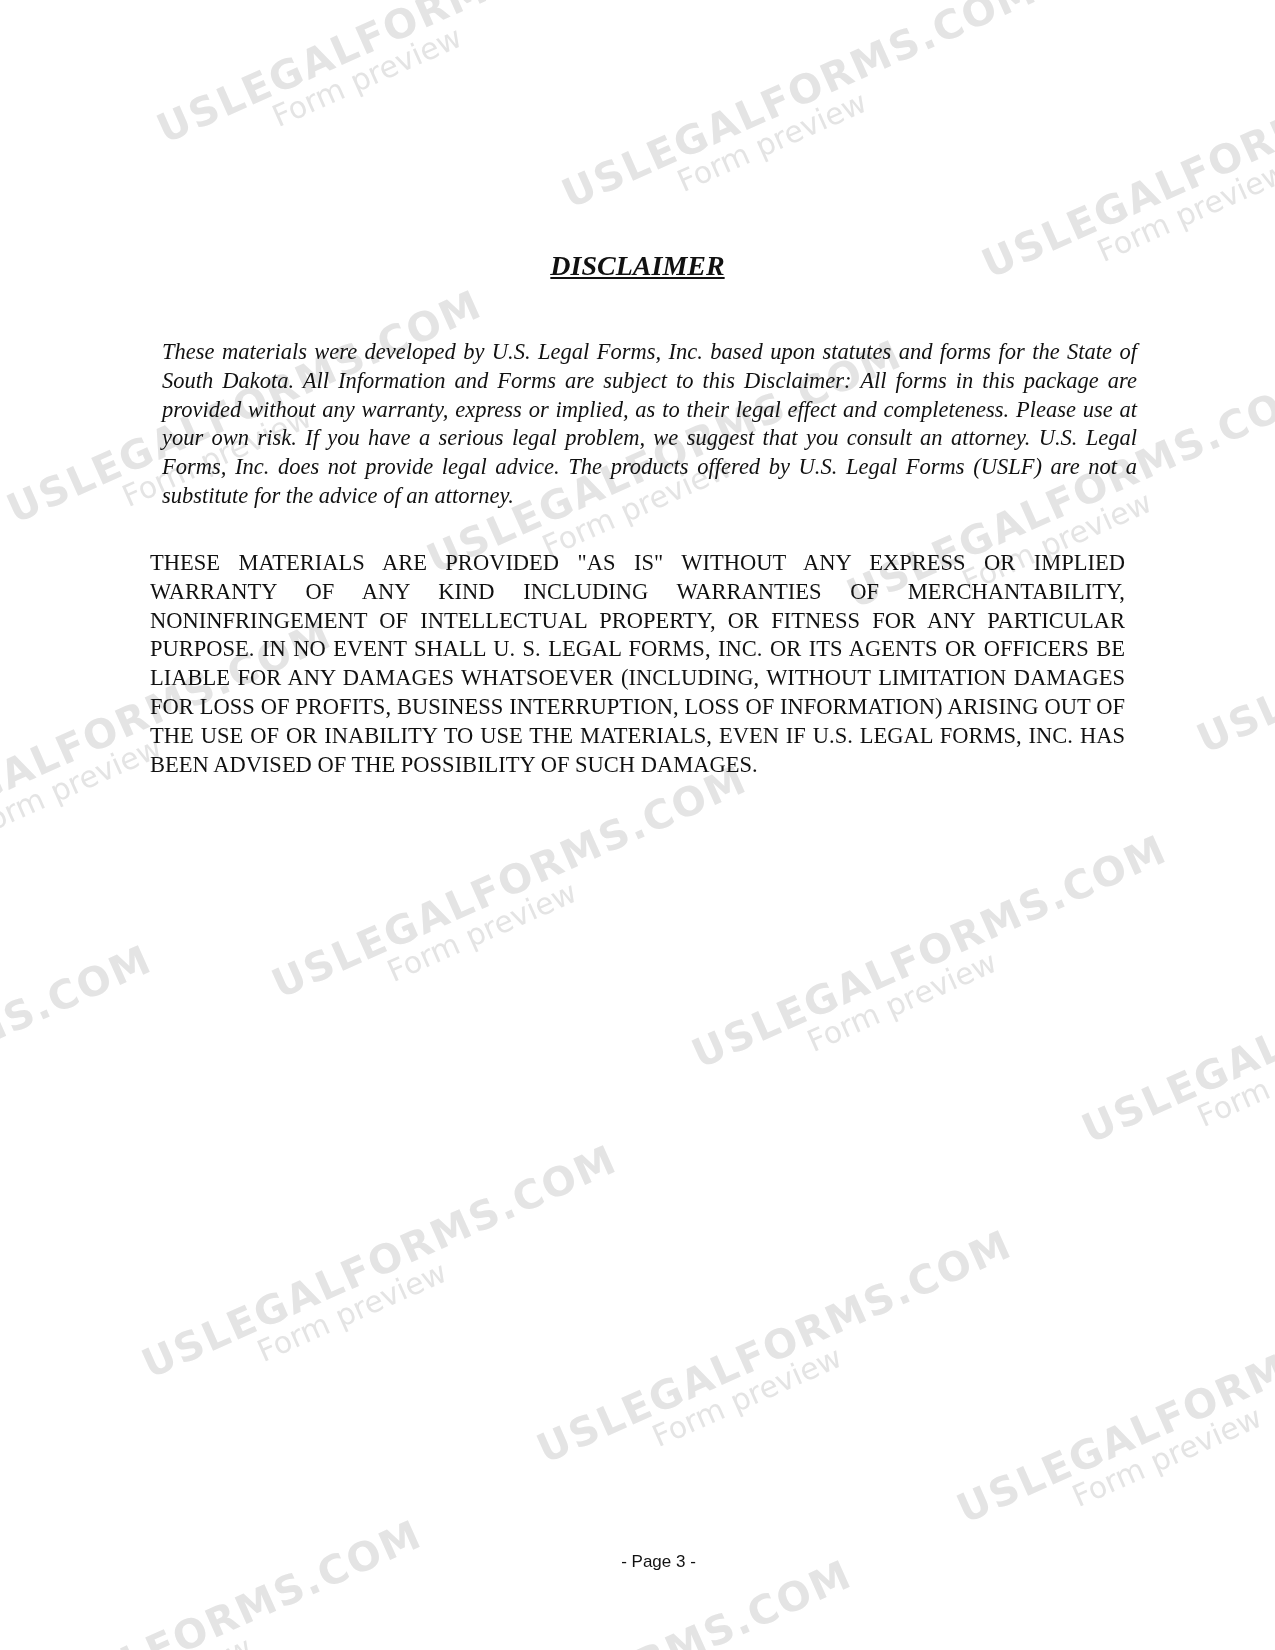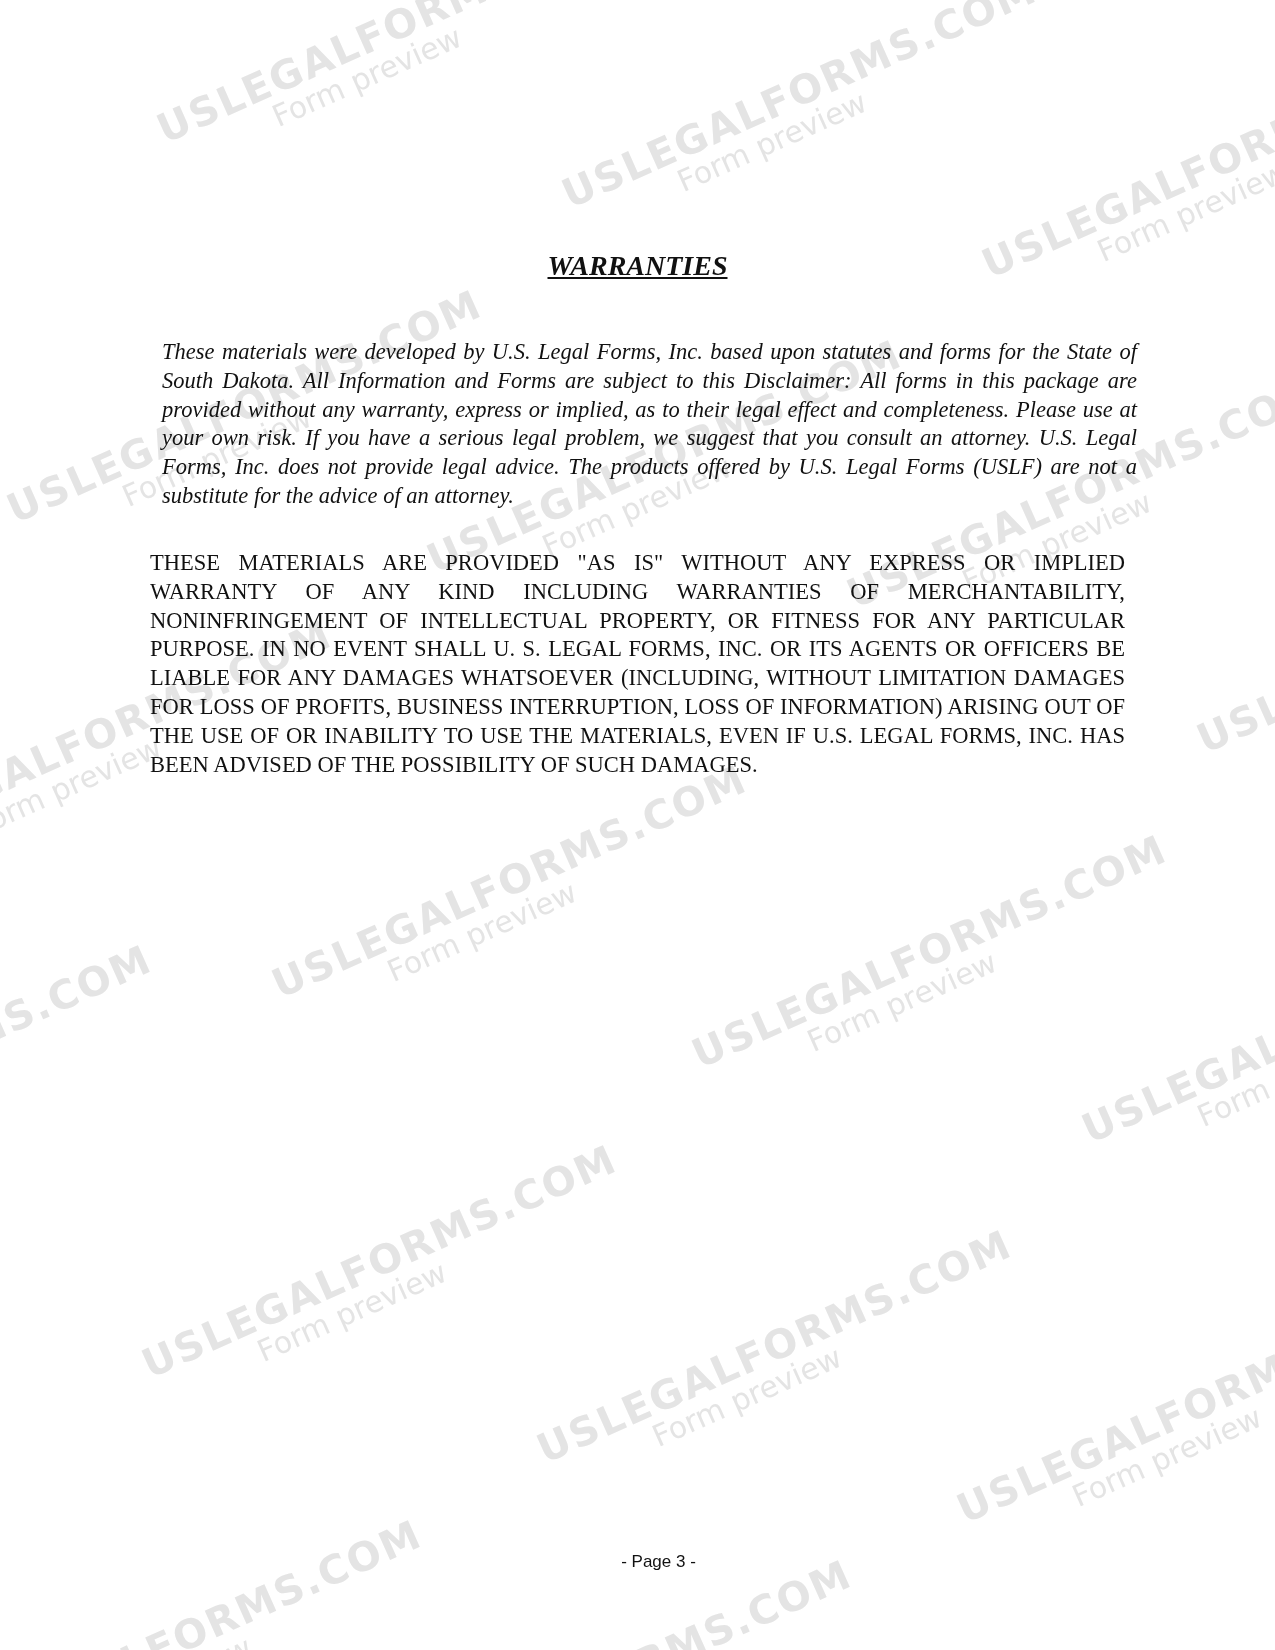--- a/index.html
+++ b/index.html
@@ -81,18 +81,18 @@
       <span class="big">USLEGALFORMS.COM</span>
       <span class="small">Form preview</span>
     </div>
   <div class="wm" style="left:370px; top:1760px;">
       <span class="big">USLEGALFORMS.COM</span>
       <span class="small">Form preview</span>
     </div>
 </div>
 
 <div class="content">
-  <div class="title">WARRANTIES</div>
+  <div class="title">DISCLAIMER</div>
   <p class="p1">These materials were developed by U.S. Legal Forms, Inc. based upon statutes and forms for the State of South Dakota.  All Information and Forms are subject to this Disclaimer: All forms in this package are provided without any warranty, express or implied, as to their legal effect and completeness.  Please use at your own risk.  If you have a serious legal problem, we suggest that you consult an attorney.  U.S. Legal Forms, Inc. does not provide legal advice.  The products offered by U.S. Legal Forms (USLF) are not a substitute for the advice of an attorney.</p>
   <p class="p2">THESE MATERIALS ARE PROVIDED "AS IS" WITHOUT ANY EXPRESS OR IMPLIED WARRANTY OF ANY KIND INCLUDING WARRANTIES OF MERCHANTABILITY, NONINFRINGEMENT OF INTELLECTUAL PROPERTY, OR FITNESS FOR ANY PARTICULAR PURPOSE.  IN NO EVENT SHALL U. S. LEGAL FORMS, INC. OR ITS AGENTS OR OFFICERS BE LIABLE FOR ANY DAMAGES WHATSOEVER (INCLUDING, WITHOUT LIMITATION DAMAGES FOR LOSS OF PROFITS, BUSINESS INTERRUPTION, LOSS OF INFORMATION) ARISING OUT OF THE USE OF OR INABILITY TO USE THE MATERIALS, EVEN IF U.S. LEGAL FORMS, INC. HAS BEEN ADVISED OF THE POSSIBILITY OF SUCH DAMAGES.</p>
 </div>
 
 <div class="footer">- Page 3 -</div>
 
 </body></html>

